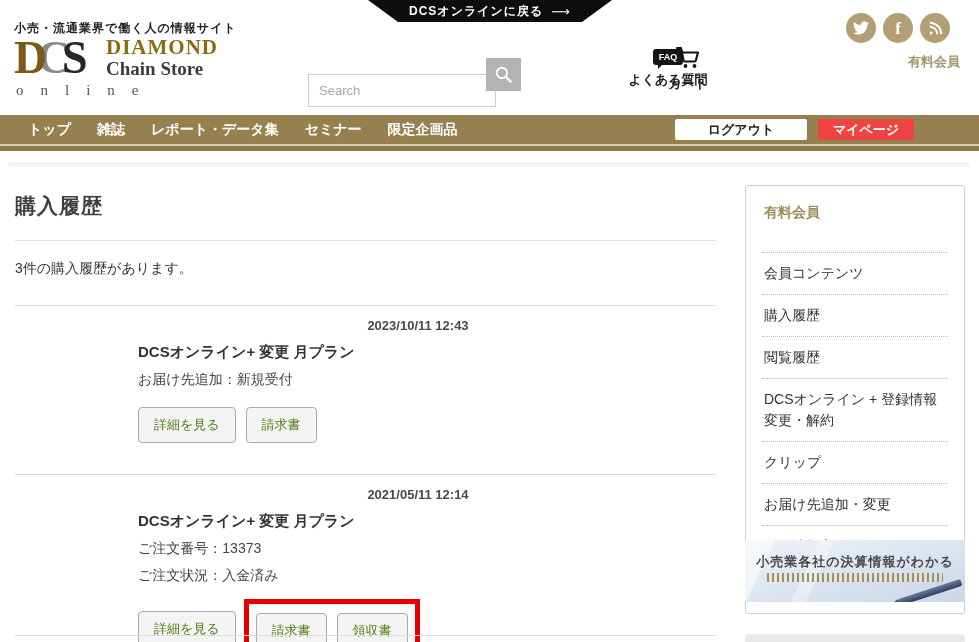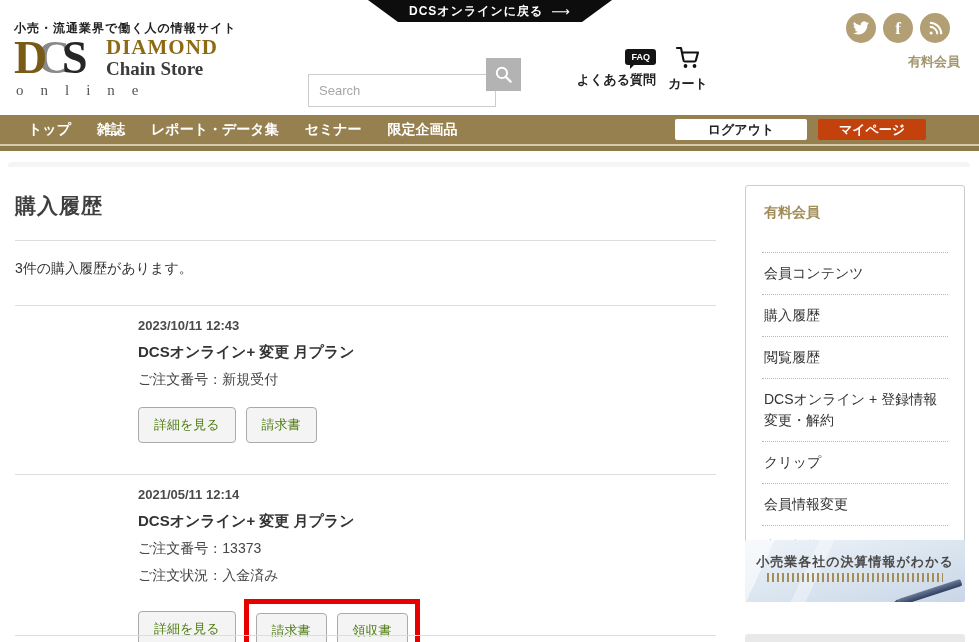--- a/index.html
+++ b/index.html
@@ -35,54 +35,54 @@
     left:308px;top:74px;width:166px;height:31px;border:1px solid #ccc;background:#fff;
     padding:0 10px;font-size:13px;color:#555;outline:none;
     font-family:"Liberation Sans","DejaVu Sans",sans-serif;
   }
   .search-input::placeholder{color:#a7a7a7;}
   .search-btn{
     left:486px;top:58px;width:35px;height:33px;background:#b3b3b3;border:none;cursor:pointer;
     display:flex;align-items:center;justify-content:center;padding:0;
   }
 
-  .faq{left:576px;top:49px;width:80px;display:flex;flex-direction:column;align-items:flex-end;cursor:pointer;}
+  .faq{left:628px;top:49px;width:80px;display:flex;flex-direction:column;align-items:center;cursor:pointer;}
   .faq-bubble{position:relative;background:#141414;color:#fff;border-radius:3px;
     font-size:9px;font-weight:bold;padding:3px 6px;line-height:10px;}
   .faq-bubble:after{content:"";position:absolute;left:5px;bottom:-4px;border:4px solid transparent;border-top-color:#141414;border-left-color:#141414;}
   .faq-label,.cart-label{margin-top:6px;font-size:13px;font-weight:bold;color:#222;}
 
   .cart{left:664px;top:46px;width:48px;display:flex;flex-direction:column;align-items:center;cursor:pointer;}
 
   .social{left:846px;top:13px;display:flex;gap:7px;}
   .s-circle{width:30px;height:30px;border-radius:50%;background:#b29f74;display:flex;align-items:center;justify-content:center;cursor:pointer;}
   .s-circle .fb{color:#fff;font-family:"Liberation Serif","DejaVu Serif",serif;font-weight:bold;font-size:17px;line-height:17px;}
   .member{left:908px;top:53px;font-size:13px;color:#a3966f;font-weight:bold;}
 
   
   .nav{left:0;top:115px;width:979px;height:29px;background:#97804f;display:flex;align-items:center;}
   .nav-items{display:flex;gap:26px;padding-left:28px;}
   .nav-item{color:#fff;font-size:14px;font-weight:bold;cursor:pointer;white-space:nowrap;}
   .logout-btn{position:absolute;left:675px;top:4px;width:132px;height:21px;background:#fff;border:none;border-radius:2px;
     font-size:13px;font-weight:bold;color:#222;cursor:pointer;font-family:inherit;}
-  .mypage-btn{position:absolute;left:818px;top:4px;width:108px;height:21px;background:#c2410c;border:none;border-radius:2px;
+  .mypage-btn{position:absolute;left:818px;top:4px;width:96px;height:21px;background:#ef4444;border:none;border-radius:2px;
     font-size:13px;font-weight:bold;color:#fff;cursor:pointer;font-family:inherit;}
   .nav-strip1{left:0;top:144px;width:979px;height:2px;background:#d5ccb0;}
   .nav-strip2{left:0;top:146px;width:979px;height:5px;background:#8f7a4a;}
   .content-top{left:8px;top:162px;width:962px;height:5px;background:#f5f5f5;border-radius:4px 4px 0 0;}
 
   
   .page-title{left:15px;top:192px;font-size:21px;font-weight:bold;color:#3f3f3f;letter-spacing:1px;}
   .divider{height:1px;background:#ddd;width:701px;left:15px;}
   .d1{top:240px;} .d2{top:305px;} .d3{top:474px;} .d4{top:635px;}
   .summary{left:15px;top:260px;font-size:14px;color:#333;}
 
   .order{left:138px;width:560px;}
   .o1{top:318px;} .o2{top:487px;}
-  .o-date{font-size:13px;font-weight:bold;color:#4a4a4a;}
+  .o-date{font-size:13px;font-weight:bold;color:#4a4a4a;text-align:center;}
   .o-product{margin-top:10px;font-size:15px;font-weight:bold;color:#333;}
   .o-line{margin-top:9px;font-size:14px;color:#444;}
   .o-btns{margin-top:18px;display:flex;align-items:center;gap:10px;}
   .o-btn{background:#f4f4f4;border:1px solid #aaa;border-radius:4px;padding:8px 15px;
     font-size:13px;font-weight:normal;color:#4d7c0f;cursor:pointer;white-space:nowrap;
     font-family:inherit;}
   .o2 .o-btns{margin-top:14px;}
   .highlight-box{border:5px solid #e60000;padding:9px 7px 4px 7px;display:flex;gap:10px;margin-left:-2px;}
 
   
@@ -197,21 +197,21 @@
 <div class="abs content-top"></div>
 
 <div class="abs page-title">購入履歴</div>
 <div class="abs divider d1"></div>
 <div class="abs summary">3件の購入履歴があります。</div>
 <div class="abs divider d2"></div>
 
 <div class="abs order o1">
   <div class="o-date">2023/10/11 12:43</div>
   <div class="o-product">DCSオンライン+ 変更 月プラン</div>
-  <div class="o-line">ご注文番号：新規受付</div>
+  <div class="o-line">お届け先追加：新規受付</div>
   <div class="o-btns">
     <button class="o-btn">詳細を見る</button>
     <button class="o-btn">請求書</button>
   </div>
 </div>
 
 <div class="abs divider d3"></div>
 
 <div class="abs order o2">
   <div class="o-date">2021/05/11 12:14</div>
@@ -229,20 +229,21 @@
 
 <div class="abs divider d4"></div>
 
 <div class="abs side-menu">
   <div class="side-title">有料会員</div>
   <div class="side-item">会員コンテンツ</div>
   <div class="side-item">購入履歴</div>
   <div class="side-item">閲覧履歴</div>
   <div class="side-item">DCSオンライン + 登録情報変更・解約</div>
   <div class="side-item">クリップ</div>
+  <div class="side-item">お届け先追加・変更</div>
   <div class="side-item">会員情報変更</div>
   <div class="side-item">利用規約</div>
 </div>
 
 <div class="abs side-banner">
   <div class="sb-tag">小売業各社の決算情報がわかる</div>
   <div class="sb-wave"></div>
   <div class="sb-pen"></div>
 </div>
 

